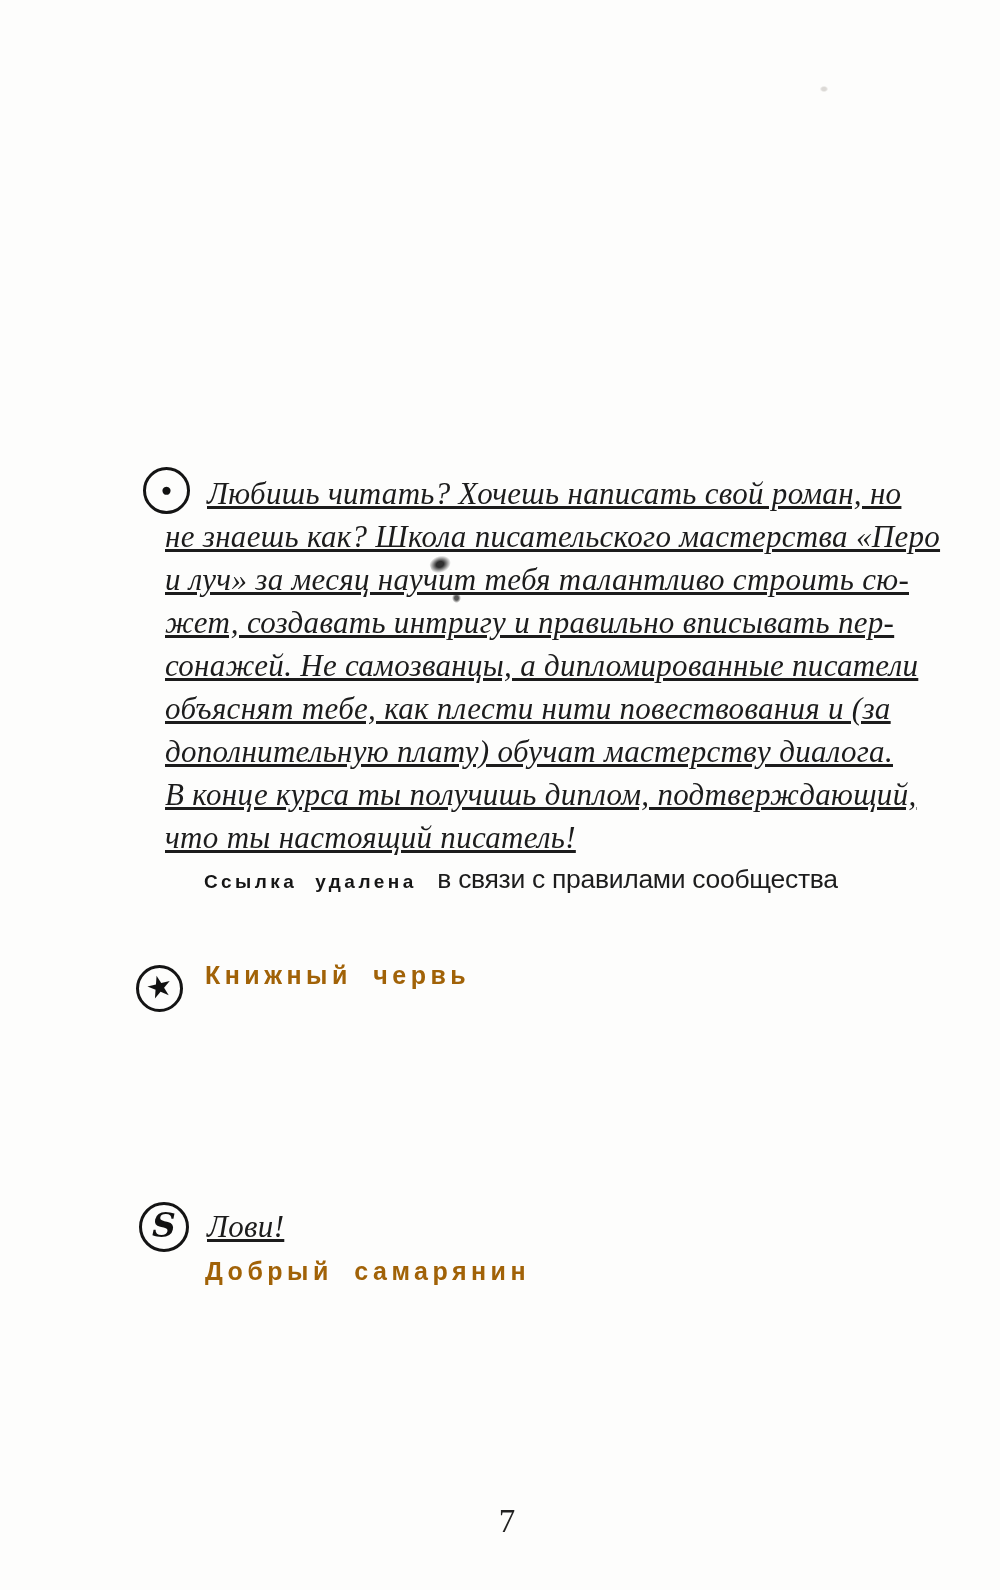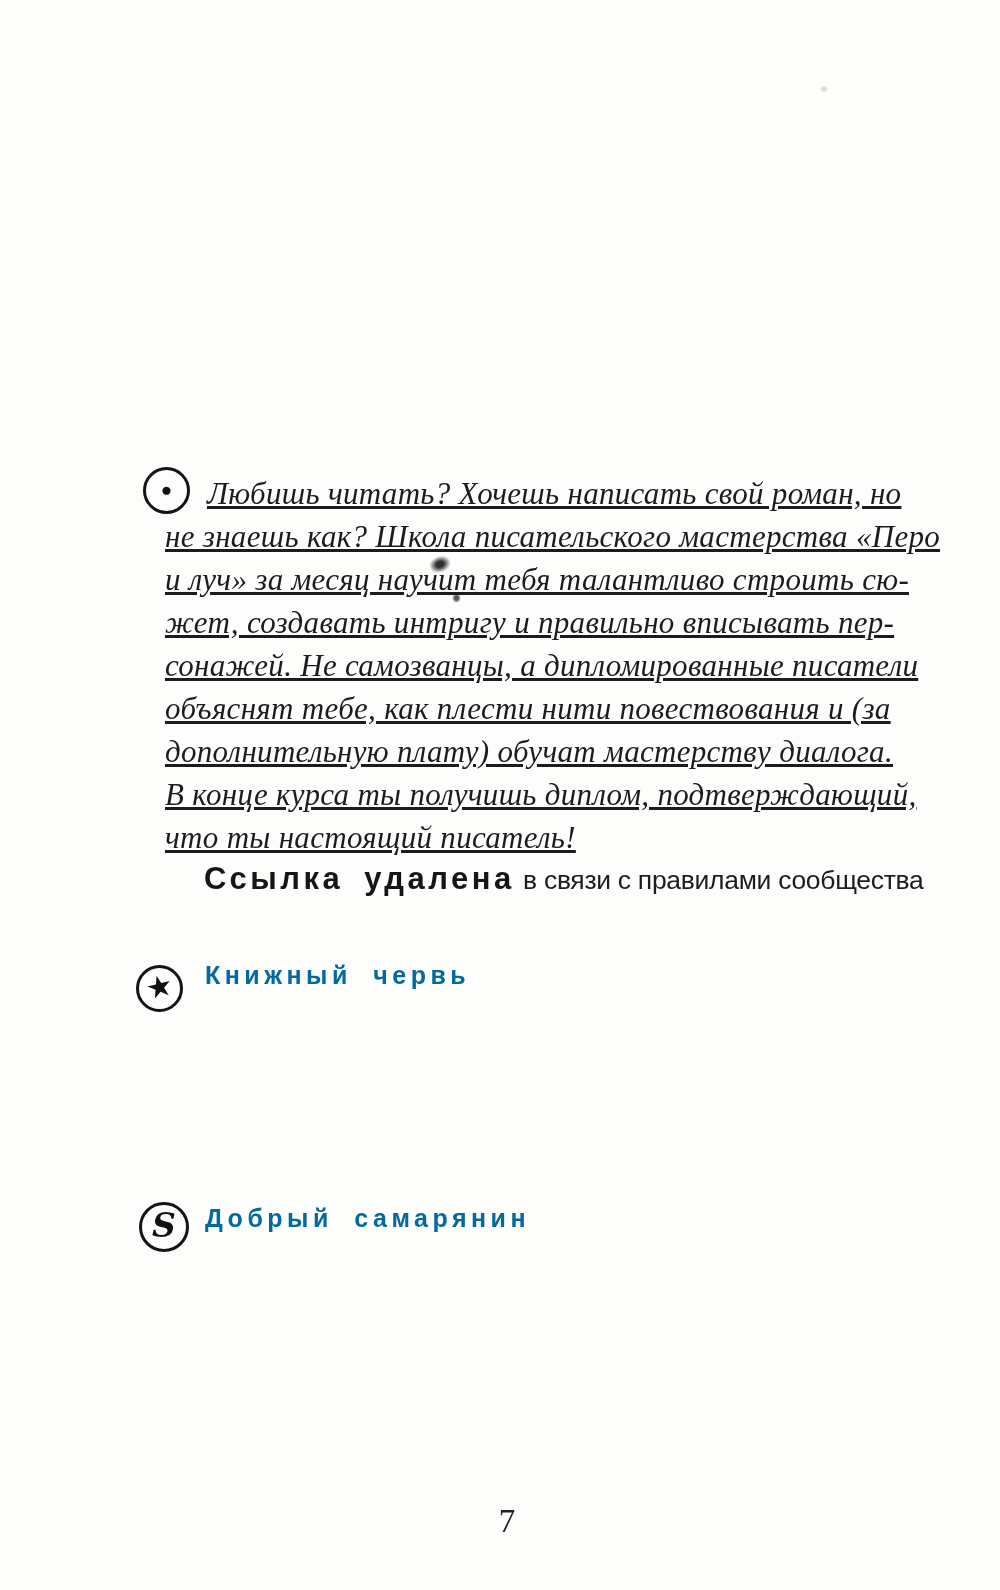--- a/index.html
+++ b/index.html
@@ -58,40 +58,40 @@
   .status {
     margin-top: 6px;
     padding-left: 39px;
     font-family: "Liberation Sans", sans-serif;
     line-height: 28px;
     color: #161616;
     white-space: nowrap;
   }
   .status-label {
     font-weight: 700;
-    font-size: 31px;
+    font-size: 19px;
     letter-spacing: 3.5px;
     word-spacing: 9px;
   }
   .status-note {
     font-size: 26.5px;
     letter-spacing: -0.3px;
-    margin-left: 4px;
+    margin-left: 16px;
     color: #1d1d1d;
   }
   .signature {
     font: 700 25px/26px "Liberation Sans", sans-serif;
     letter-spacing: 4.5px;
     word-spacing: 10px;
     padding-left: 40px;
-    color: #0369a1;
+    color: #a16207;
     white-space: nowrap;
   }
   .post2 .signature { margin-top: 0; }
-  .post3 .signature { }
+  .post3 .signature { margin-top: 10px; }
 
   .folio {
     position: absolute;
     top: 1503px;
     left: 0;
     width: 1000px;
     box-sizing: border-box;
     padding-left: 14px;
     text-align: center;
     font: 400 33px/36px "Liberation Serif", serif;
@@ -142,20 +142,21 @@
     <span class="avatar">
       <span class="glyph-star">★</span>
     </span>
     <div class="signature">Книжный червь</div>
   </section>
 
   <section class="post post3">
     <span class="avatar">
       <span class="glyph-s">S</span>
     </span>
+    <div class="body">Лови!</div>
     <div class="signature">Добрый самарянин</div>
   </section>
 
   <div class="smudge smudge1"></div>
   <div class="smudge smudge2"></div>
   <div class="speck"></div>
 
   <div class="folio">7</div>
 
 </div>

